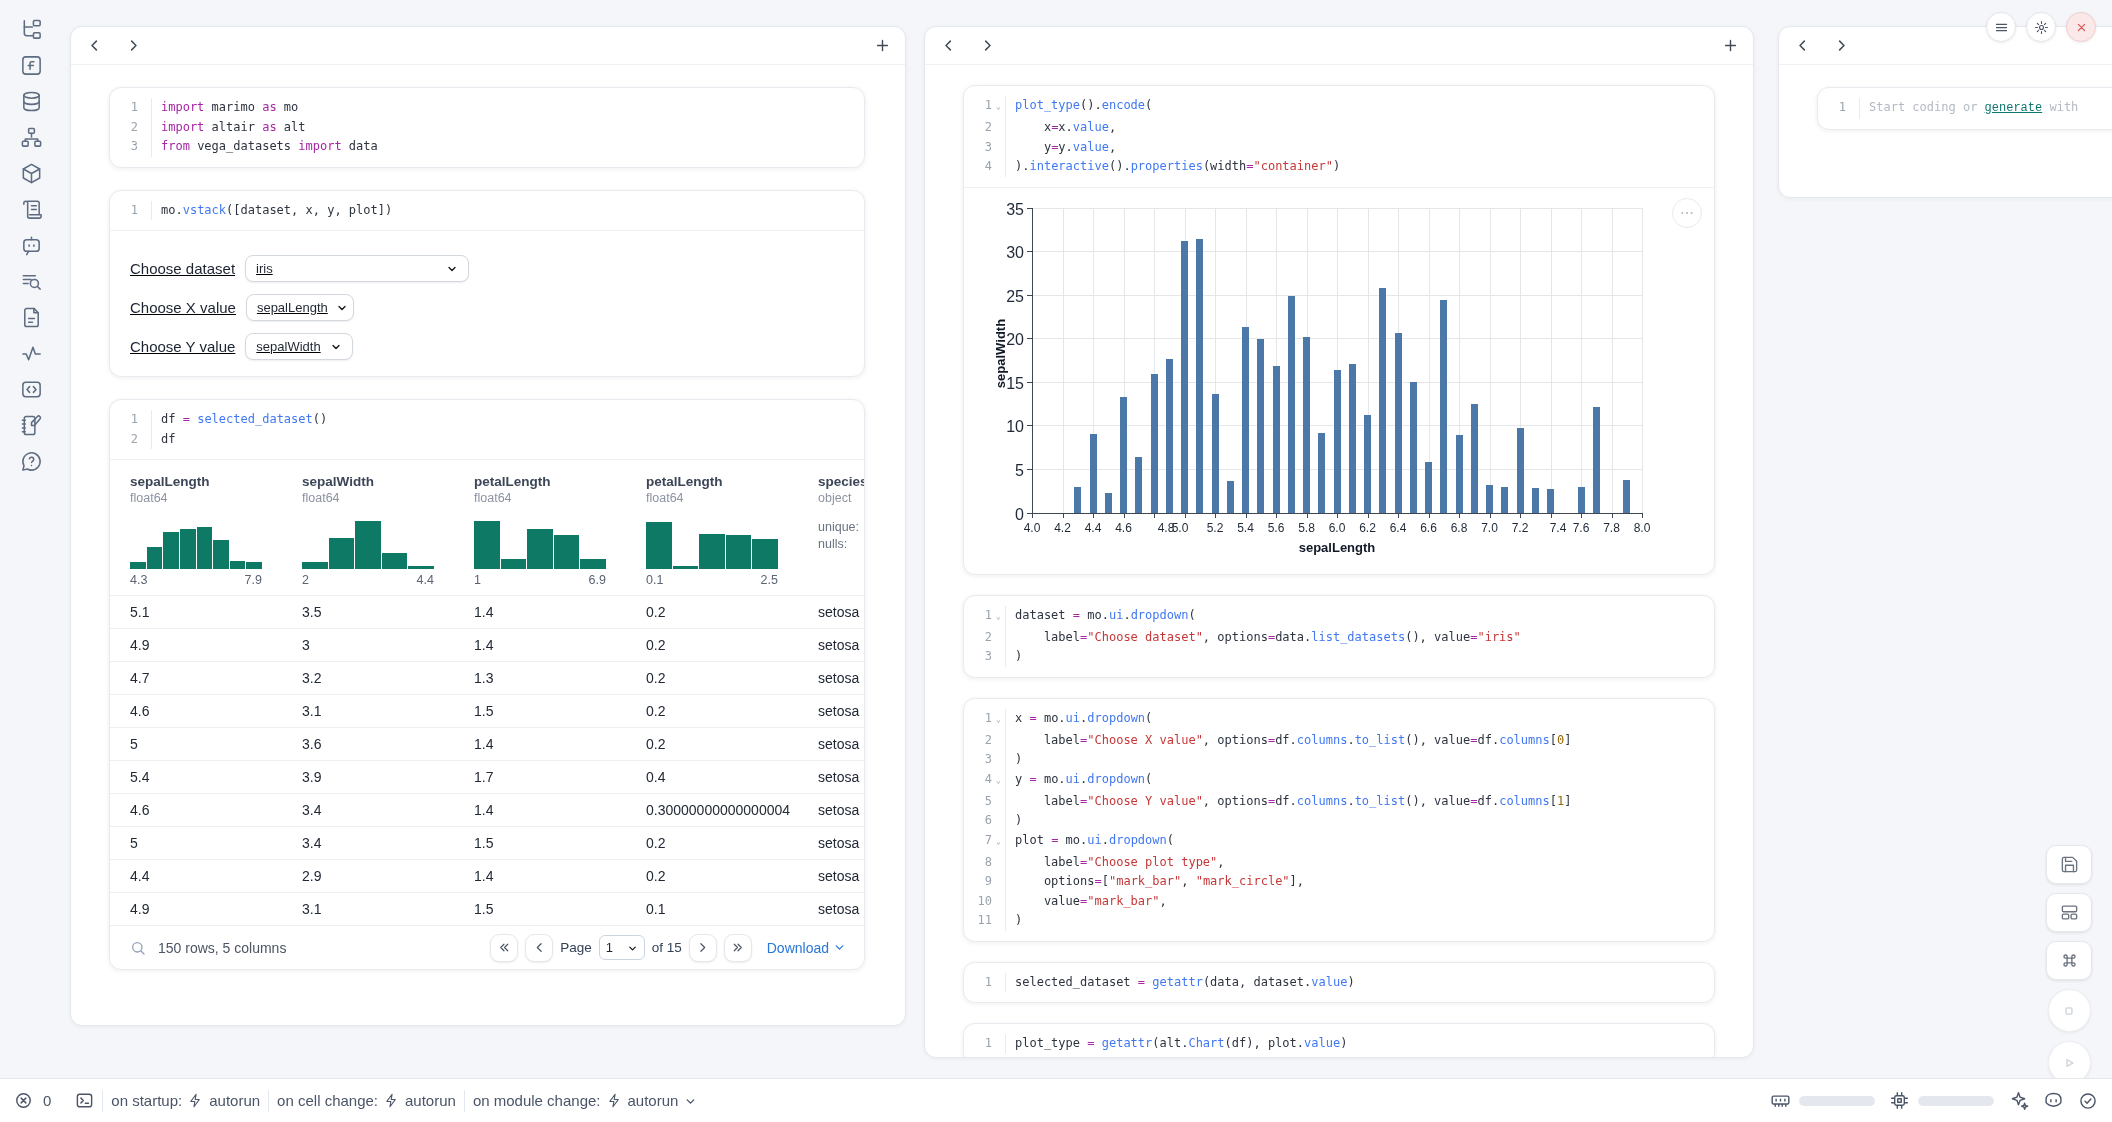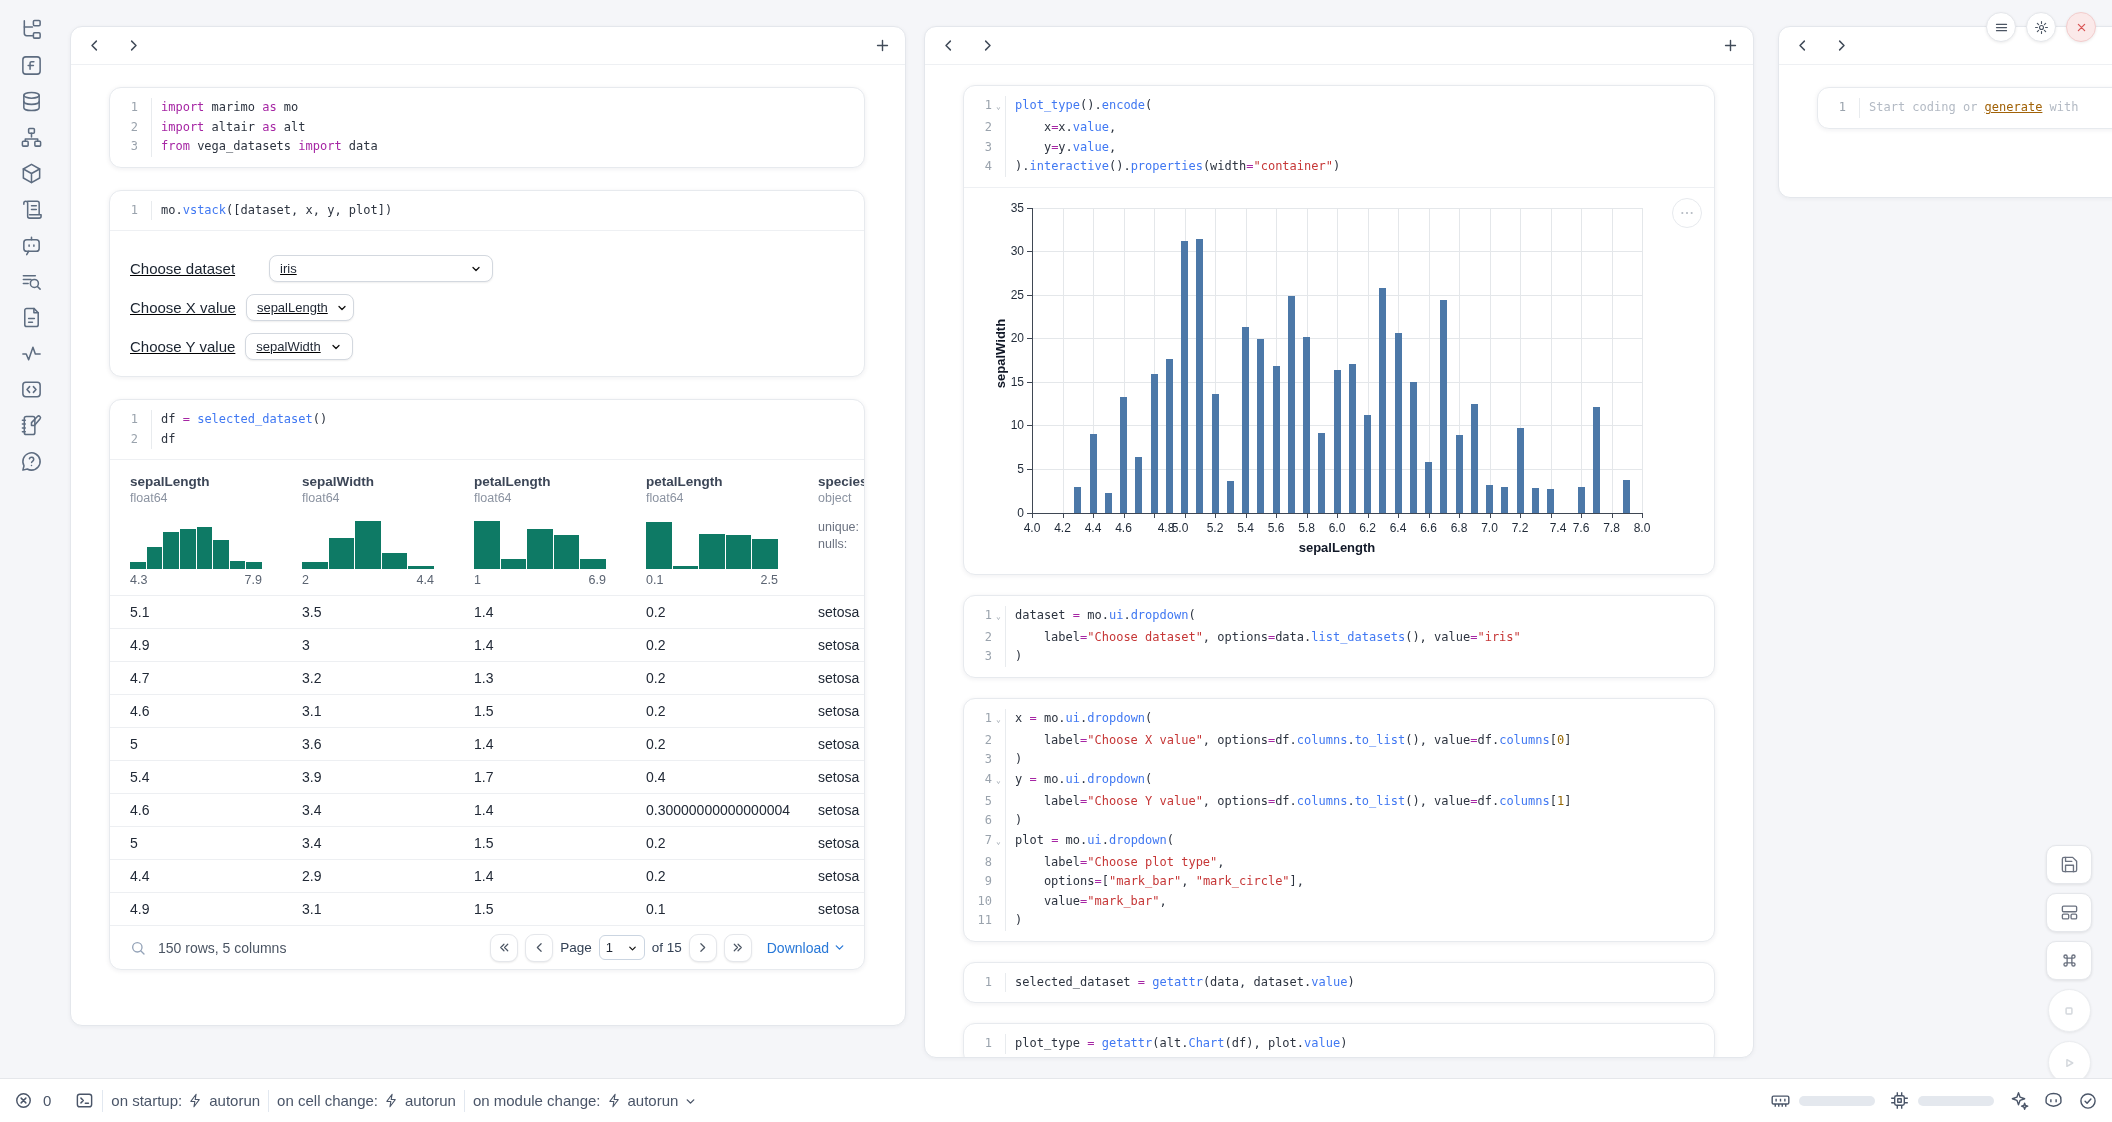--- a/index.html
+++ b/index.html
@@ -34,21 +34,21 @@
   .tk-kw { color:#a626a4; } .tk-op { color:#a626a4; } .tk-fn { color:#4078f2; }
   .tk-str { color:#c63737; } .tk-num { color:#986801; } .tk-txt { color:#2d3440; }
   .output { border-top:1px solid #eef0f3; }
 
   
   #controls { padding:12px 20px 16px;text-decoration:underline; }
   .ctrl-row { display:flex; align-items:center; gap:10px; margin-top:12px; font-size:15px; color:#1b2430; }
   .select { display:inline-flex; align-items:center; justify-content:space-between; gap:8px; border:1px solid #d3d8df; border-radius:8px; padding:5px 10px; font-size:13px; color:#1f2733; box-shadow:0 1px 2px rgba(0,0,0,.07); background:#fff; cursor:pointer; }
   .select .chev { width:12px; height:12px; color:#111; flex:none; }
   .select svg { width:100%; height:100%; }
-  .ctrl-row:nth-child(1) .select { width:224px;margin-left:24px; }
+  .ctrl-row:nth-child(1) .select { width:224px; }
   .ctrl-row:nth-child(2) .select { width:108px; }
   .ctrl-row:nth-child(3) .select { width:108px; }
   .ctrl-row:nth-child(4) .select { width:104px; }
 
   
   .tablewrap { overflow:hidden; }
   .thead { display:flex; padding:14px 0 8px 20px; }
   .th { width:172px; flex:none; padding-right:14px; }
   .th:last-child { width:160px; }
   .th .tname { font-size:13.5px; font-weight:bold; color:#3c4657; white-space:nowrap; }
@@ -77,29 +77,29 @@
 
   
   #chart-out { position:relative; padding:10px 14px 8px; }
   #chart { position:relative; height:368px; font-family:"Liberation Sans", sans-serif; }
   .grid-v { position:absolute; width:1px; background:#e4e7ea; }
   .grid-h { position:absolute; height:1px; background:#e4e7ea; }
   .domain { position:absolute; background:#3f4754; }
   .tickmark { position:absolute; background:#3f4754; }
   .bar { position:absolute; background:#4c78a8; }
   .xlab { position:absolute; width:34px; text-align:center; font-size:12px; color:#1f2937; }
-  .ylab { position:absolute; width:28px; text-align:right; font-size:12px; color:#1f2937; }
+  .ylab { position:absolute; width:28px; text-align:right; font-size:16px; color:#1f2937; }
   .xtitle { position:absolute; text-align:center; font-size:13px; font-weight:bold; color:#111827; }
   .ytitle { position:absolute; width:140px; text-align:center; font-size:13px; font-weight:bold; color:#111827; transform:rotate(-90deg); }
   .dotsbtn { position:absolute; right:12px; top:10px; width:30px; height:30px; border-radius:50%; border:1px solid #e7eaee; background:#fff; display:flex; align-items:center; justify-content:center; color:#b4bac2; cursor:pointer; }
   .dotsbtn svg { width:16px; height:16px; }
 
   
   .ph { color:#b3bac4; }
-  .ph-u { color:#a16207; text-decoration:underline; }
+  .ph-u { color:#0f766e; text-decoration:underline;font-family:Liberation Mono, monospace; }
 
   
   #topbtns { position:absolute; left:1986px; top:12px; display:flex; gap:10px; z-index:5; }
   .cbtn { width:30px; height:30px; border-radius:50%; background:#fff; border:1px solid #e5e7eb; box-shadow:0 1px 3px rgba(0,0,0,.08); display:flex; align-items:center; justify-content:center; color:#4b5563; cursor:pointer; }
   .cbtn svg { width:15px; height:15px; }
   .cbtn.red { background:#fcе9e9; background:#fbe9e9; border-color:#f3cdcd; color:#d95454; }
 
   
   #floatbtns { position:absolute; left:2046px; top:845px; display:flex; flex-direction:column; gap:9px; align-items:center; }
   .fbtn { width:46px; height:39px; border-radius:10px; border:1px solid #e5e7eb; background:#fff; box-shadow:0 1px 3px rgba(0,0,0,.09); display:flex; align-items:center; justify-content:center; color:#6b7280; cursor:pointer; }

